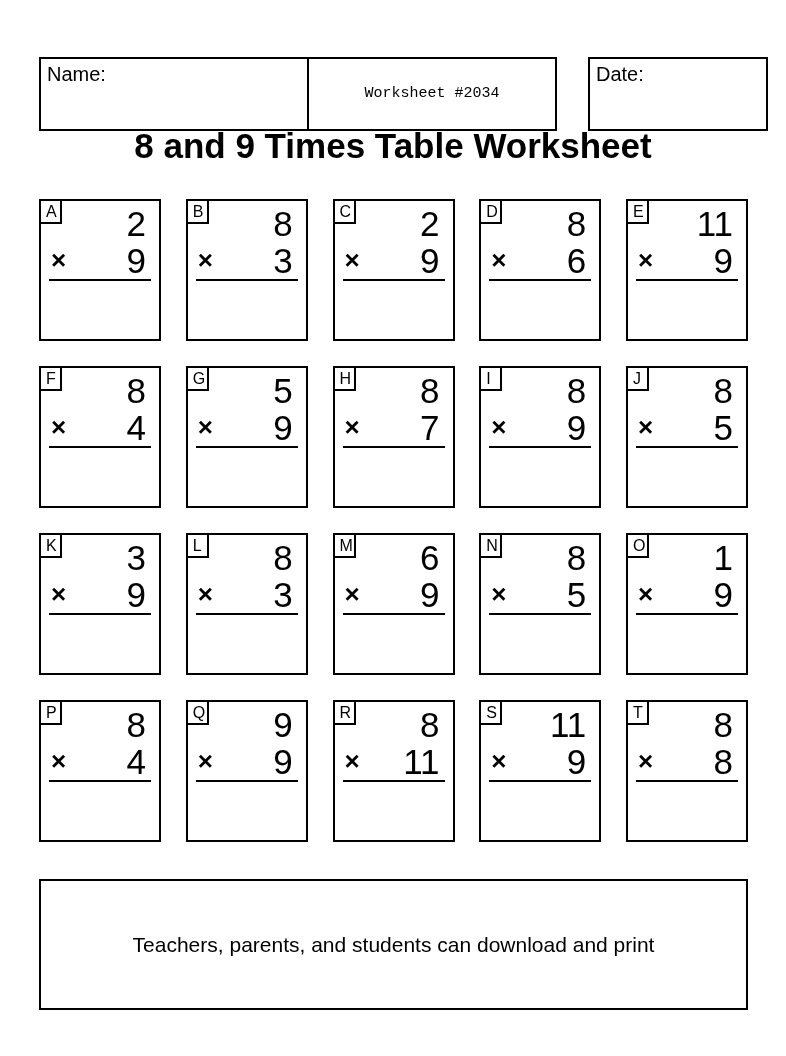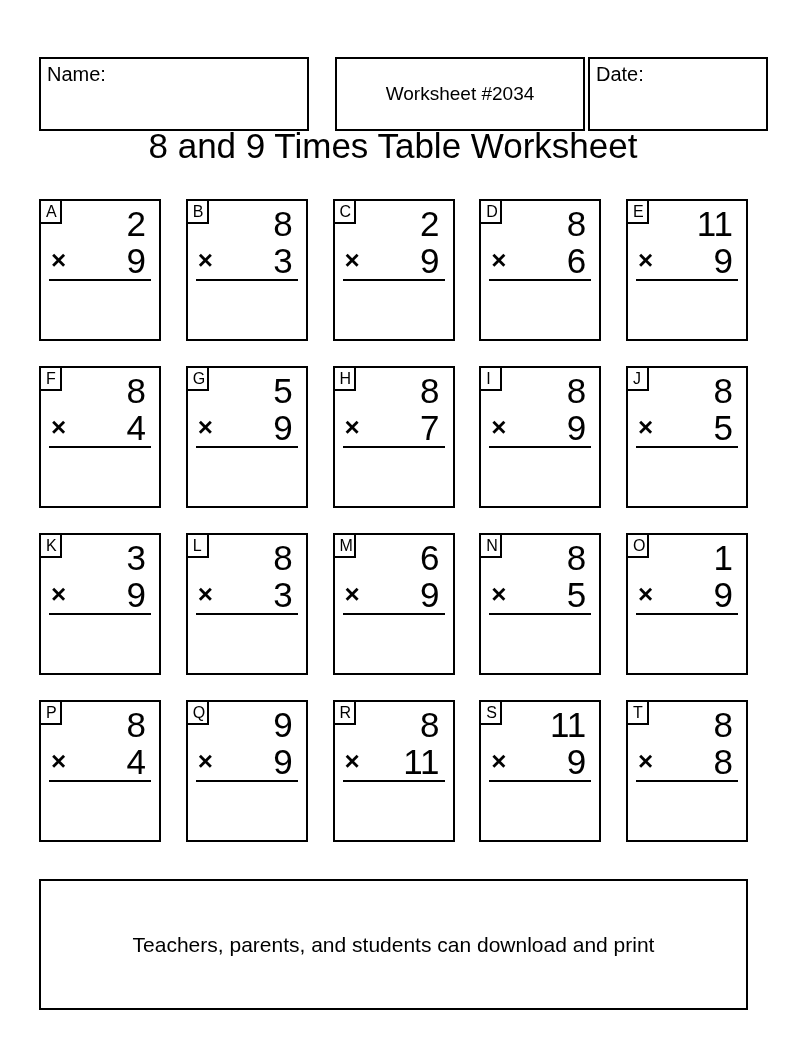--- a/index.html
+++ b/index.html
@@ -10,26 +10,26 @@
     color: #000;
     position: relative;
     overflow: hidden;
   }
   .page { position: absolute; inset: 0; background: #fff; }
 
   
   .header-row { position: absolute; left: 39px; top: 25px; width: 709px; height: 74px; }
   .hbox { position: absolute; top: 0; height: 74px; border: 2px solid #000; background: #fff; margin-top: 32px; }
   .name-box  { left: 0;    width: 270px; }
-  .ws-box    { left: 296px; width: 250px; display: flex; flex-direction: column; justify-content: center; text-align: center; font-size: 19px; line-height: 26px; }
+  .ws-box    { left: 268px; width: 250px; display: flex; flex-direction: column; justify-content: center; text-align: center; font-size: 15px; line-height: 26px; font-family: Liberation Mono, monospace; }
   .date-box  { left: 549px; width: 180px; }
   .field-label { font-size: 20px; line-height: 24px; padding: 3px 0 0 6px; }
 
   
-  .title { position: absolute; top: 126px; left: 0; width: 786px; text-align: center; font-size: 35px; line-height: 40px; font-weight: 400; }
+  .title { position: absolute; top: 126px; left: 0; width: 786px; text-align: center; font-size: 35px; line-height: 40px; font-weight: 700; }
 
   
   .grid {
     position: absolute; left: 39px; top: 199px; width: 709px;
     display: grid;
     grid-template-columns: repeat(5, 122px);
     grid-auto-rows: 142px;
     column-gap: 24.75px;
     row-gap: 25px;
   }

